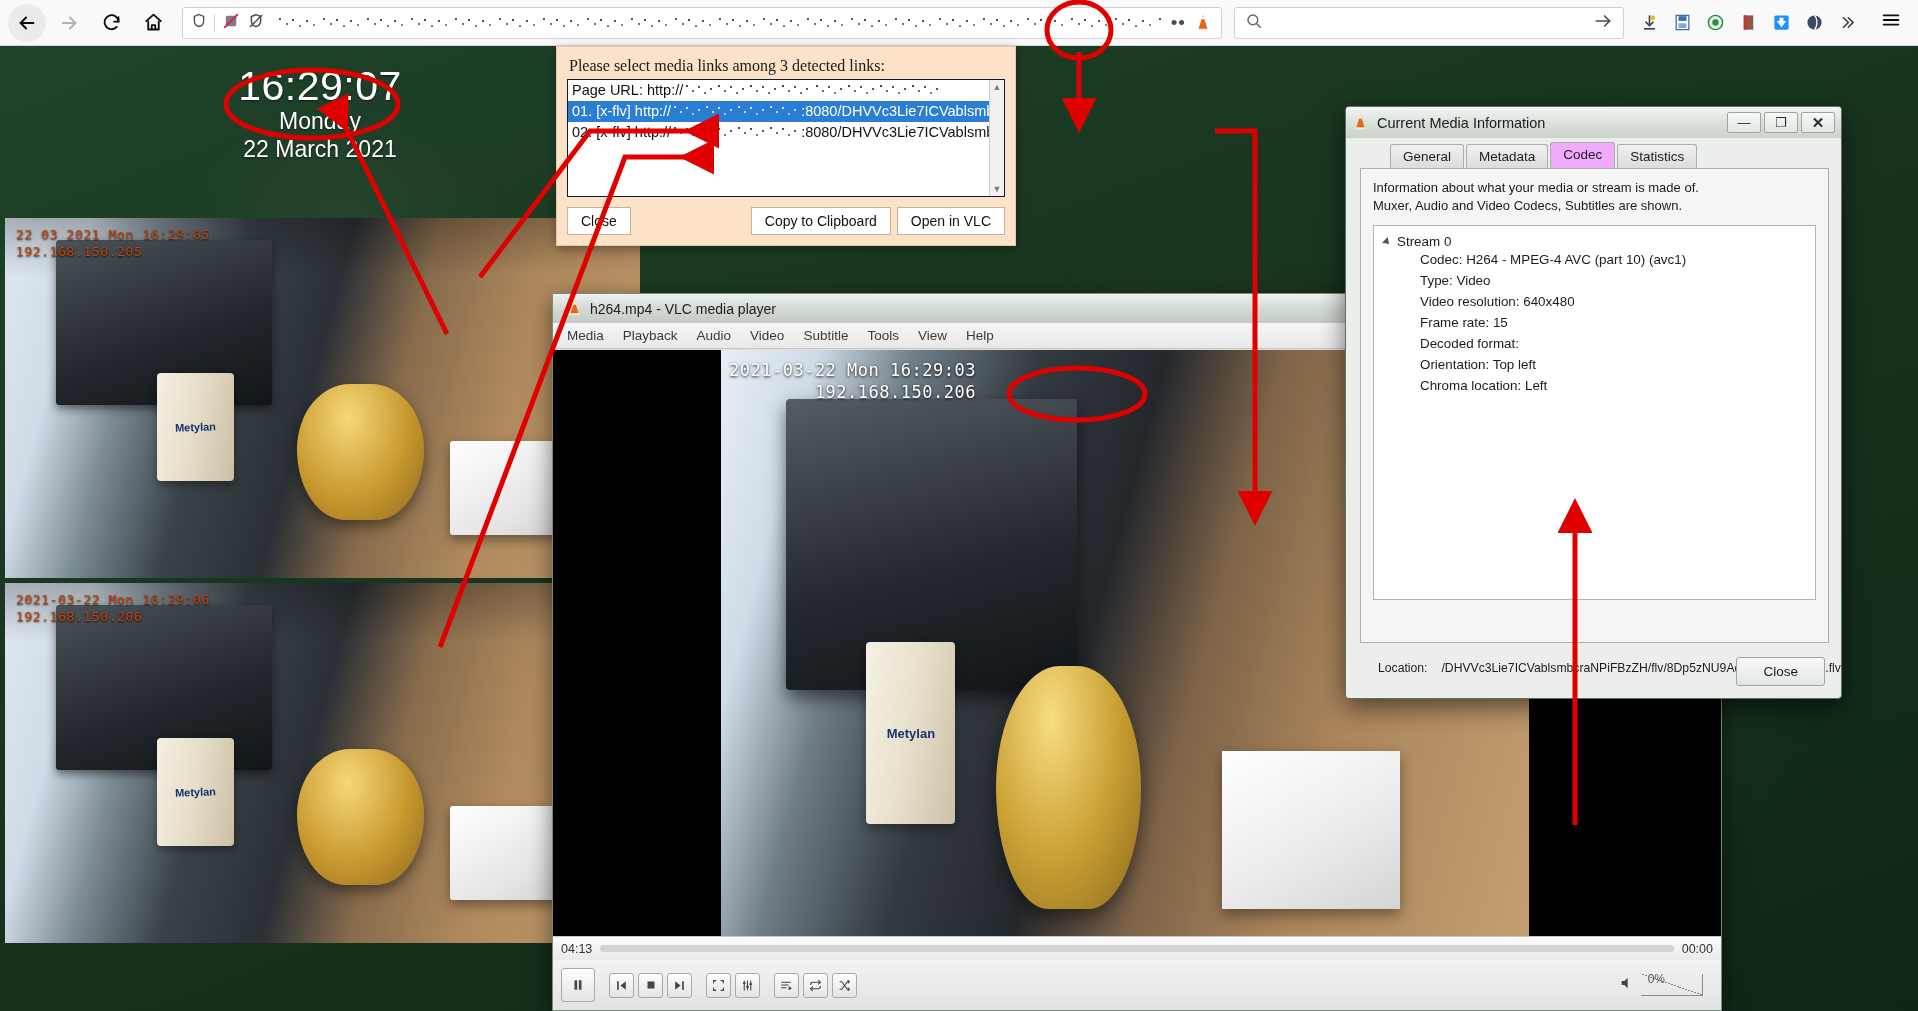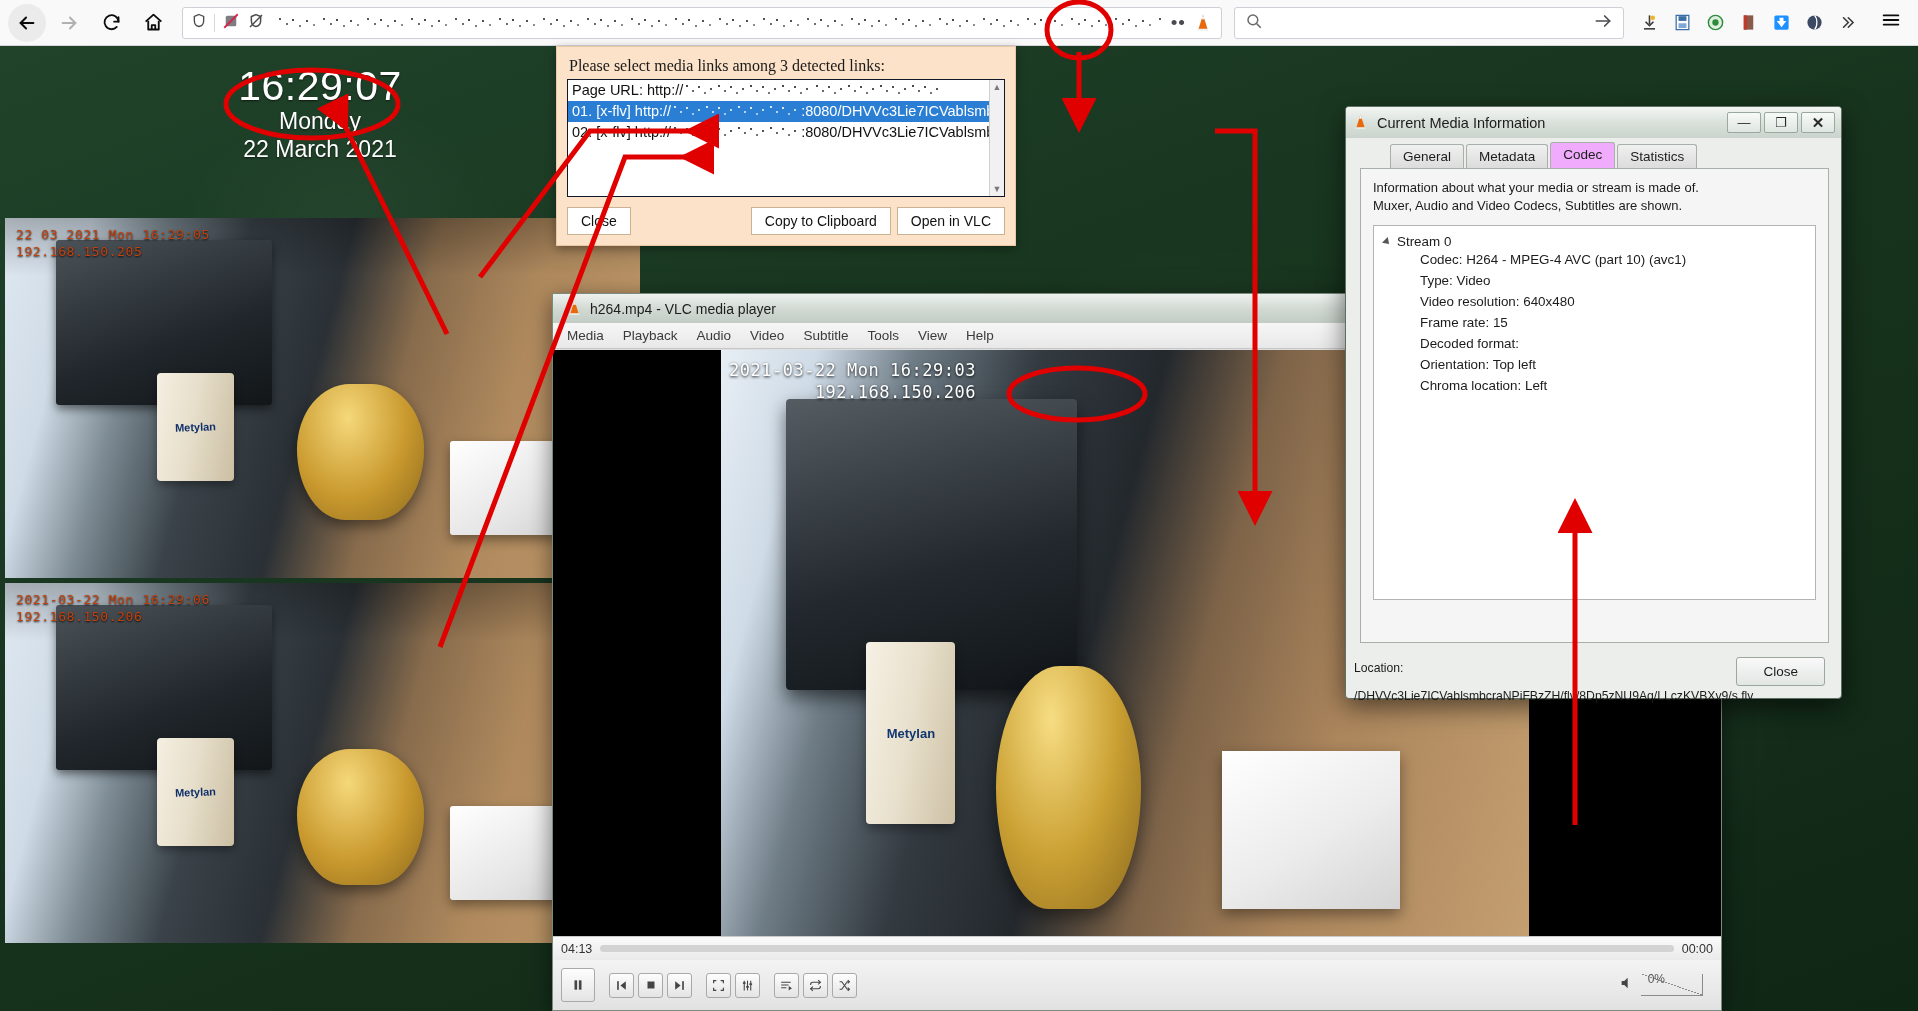--- a/index.html
+++ b/index.html
@@ -282,22 +282,22 @@
   }
   .mi-desc { font-size:13px; color:#1c1c1c; line-height:18px; }
   .mi-tree {
     margin-top:10px; background:#fff; border:1px solid #b4b4b4;
     height:375px; padding:8px 10px; font-size:13.4px; color:#1c1c1c;
   }
   .tree-root { display:flex; align-items:center; gap:7px; }
   .tri { width:0;height:0;border-left:6px solid #555;border-top:4px solid transparent;border-bottom:4px solid transparent; transform:rotate(45deg); }
   .tree-item { margin-left:36px; line-height:21px; }
   .mi-loc {
-    position:absolute; left:8px; top:554px; width:469px;
-    font-size:12.2px; color:#1c1c1c; display:flex; gap:14px; align-items:baseline;flex-direction:column;
+    position:absolute; left:32px; top:554px; width:469px;
+    font-size:12.2px; color:#1c1c1c; display:flex; gap:14px; align-items:baseline;
   }
   .mi-loc .val { white-space:nowrap; overflow:hidden; }
   .mi-close-btn {
     position:absolute; right:16px; bottom:12px;
     padding:6px 26px; font-size:13.5px; color:#1c1c1c;
     background:linear-gradient(to bottom,#f9f9f9,#e2e6e3);
     border:1px solid #9aa89f; border-radius:3px;
   }
 
   

